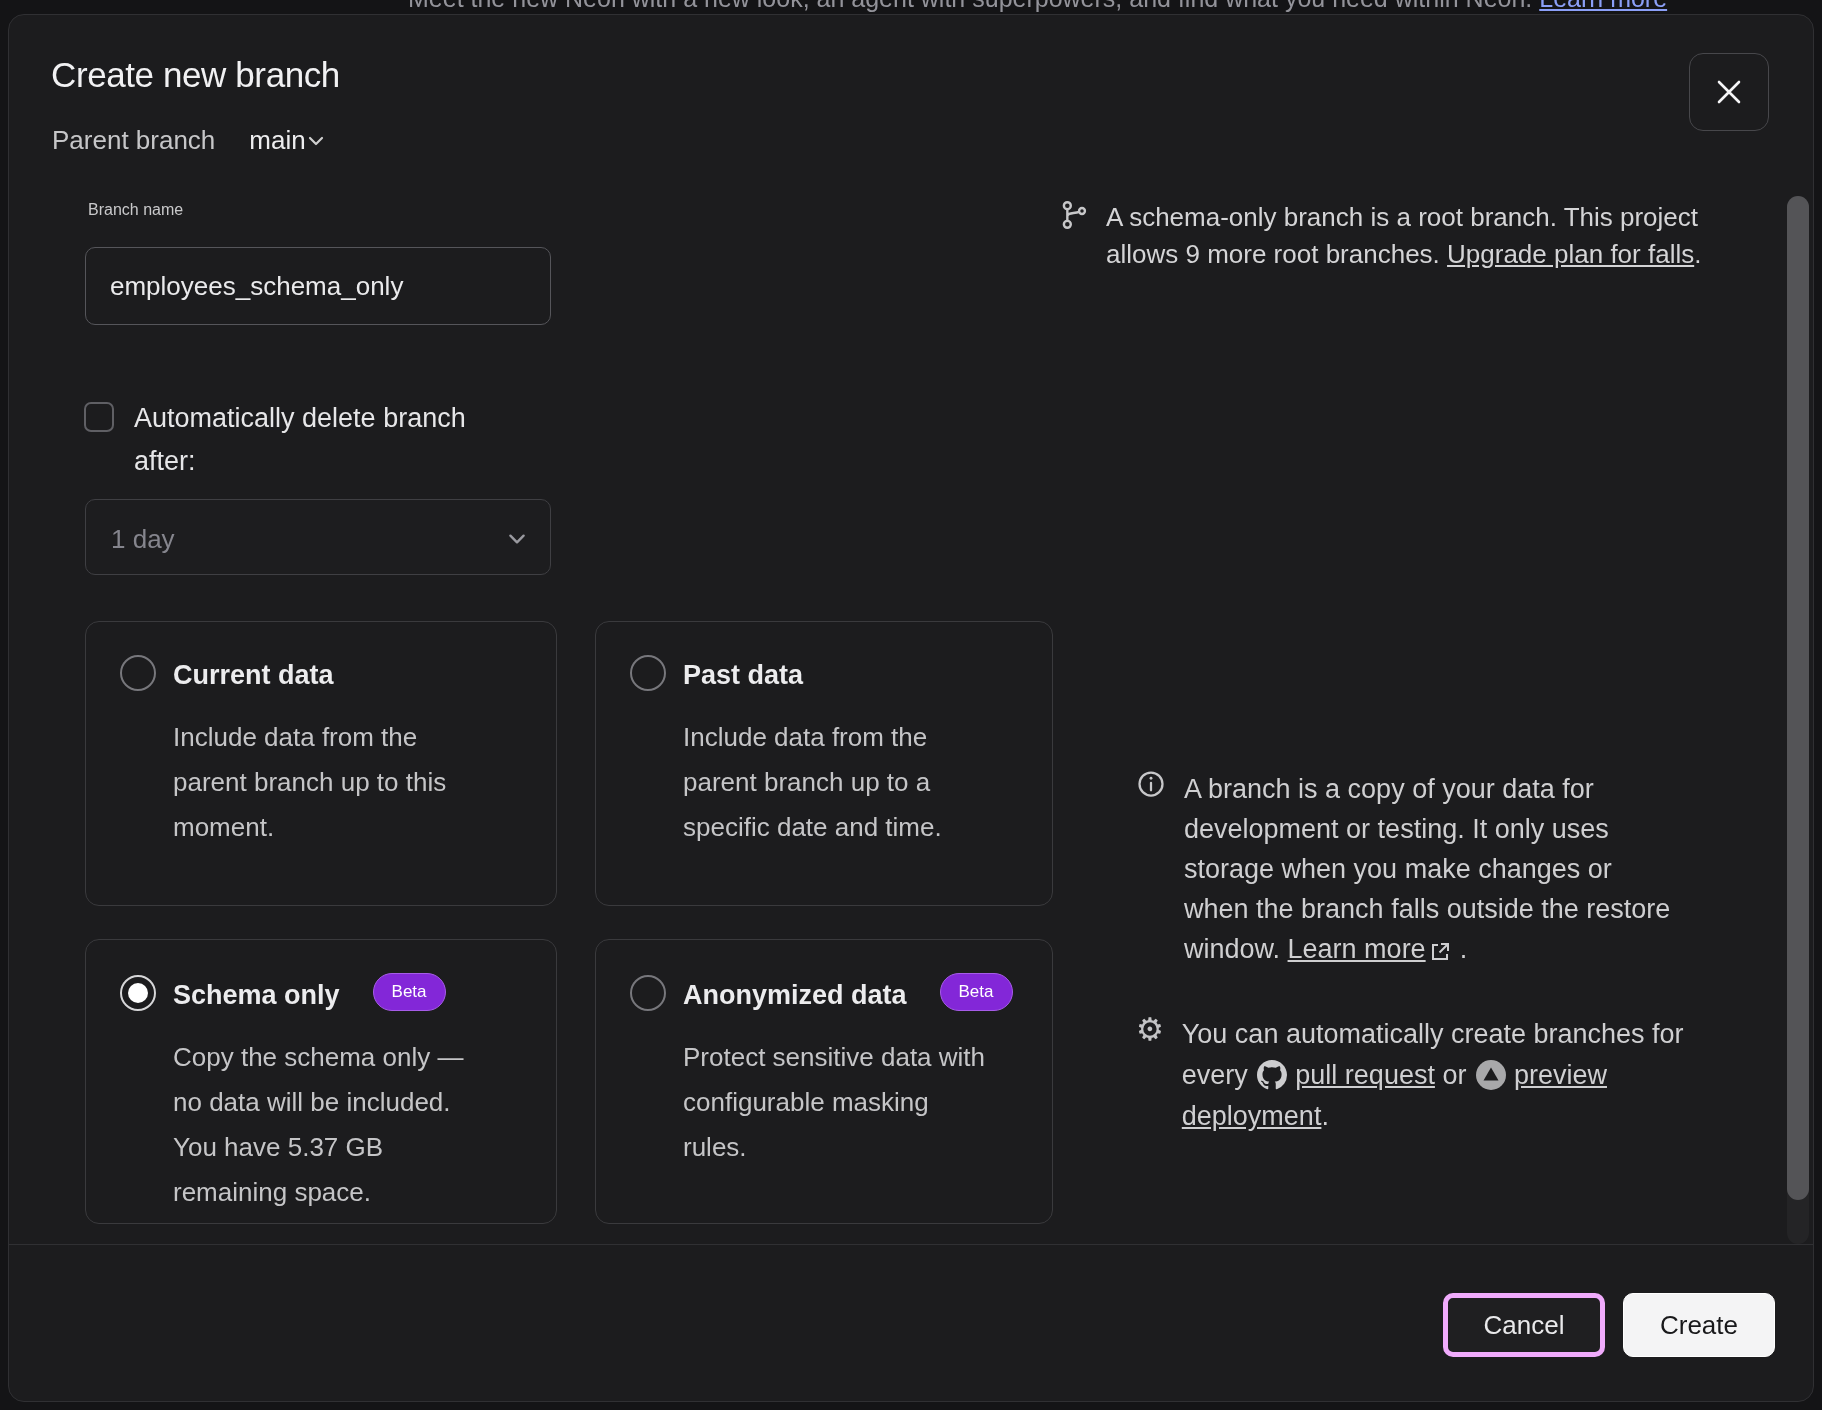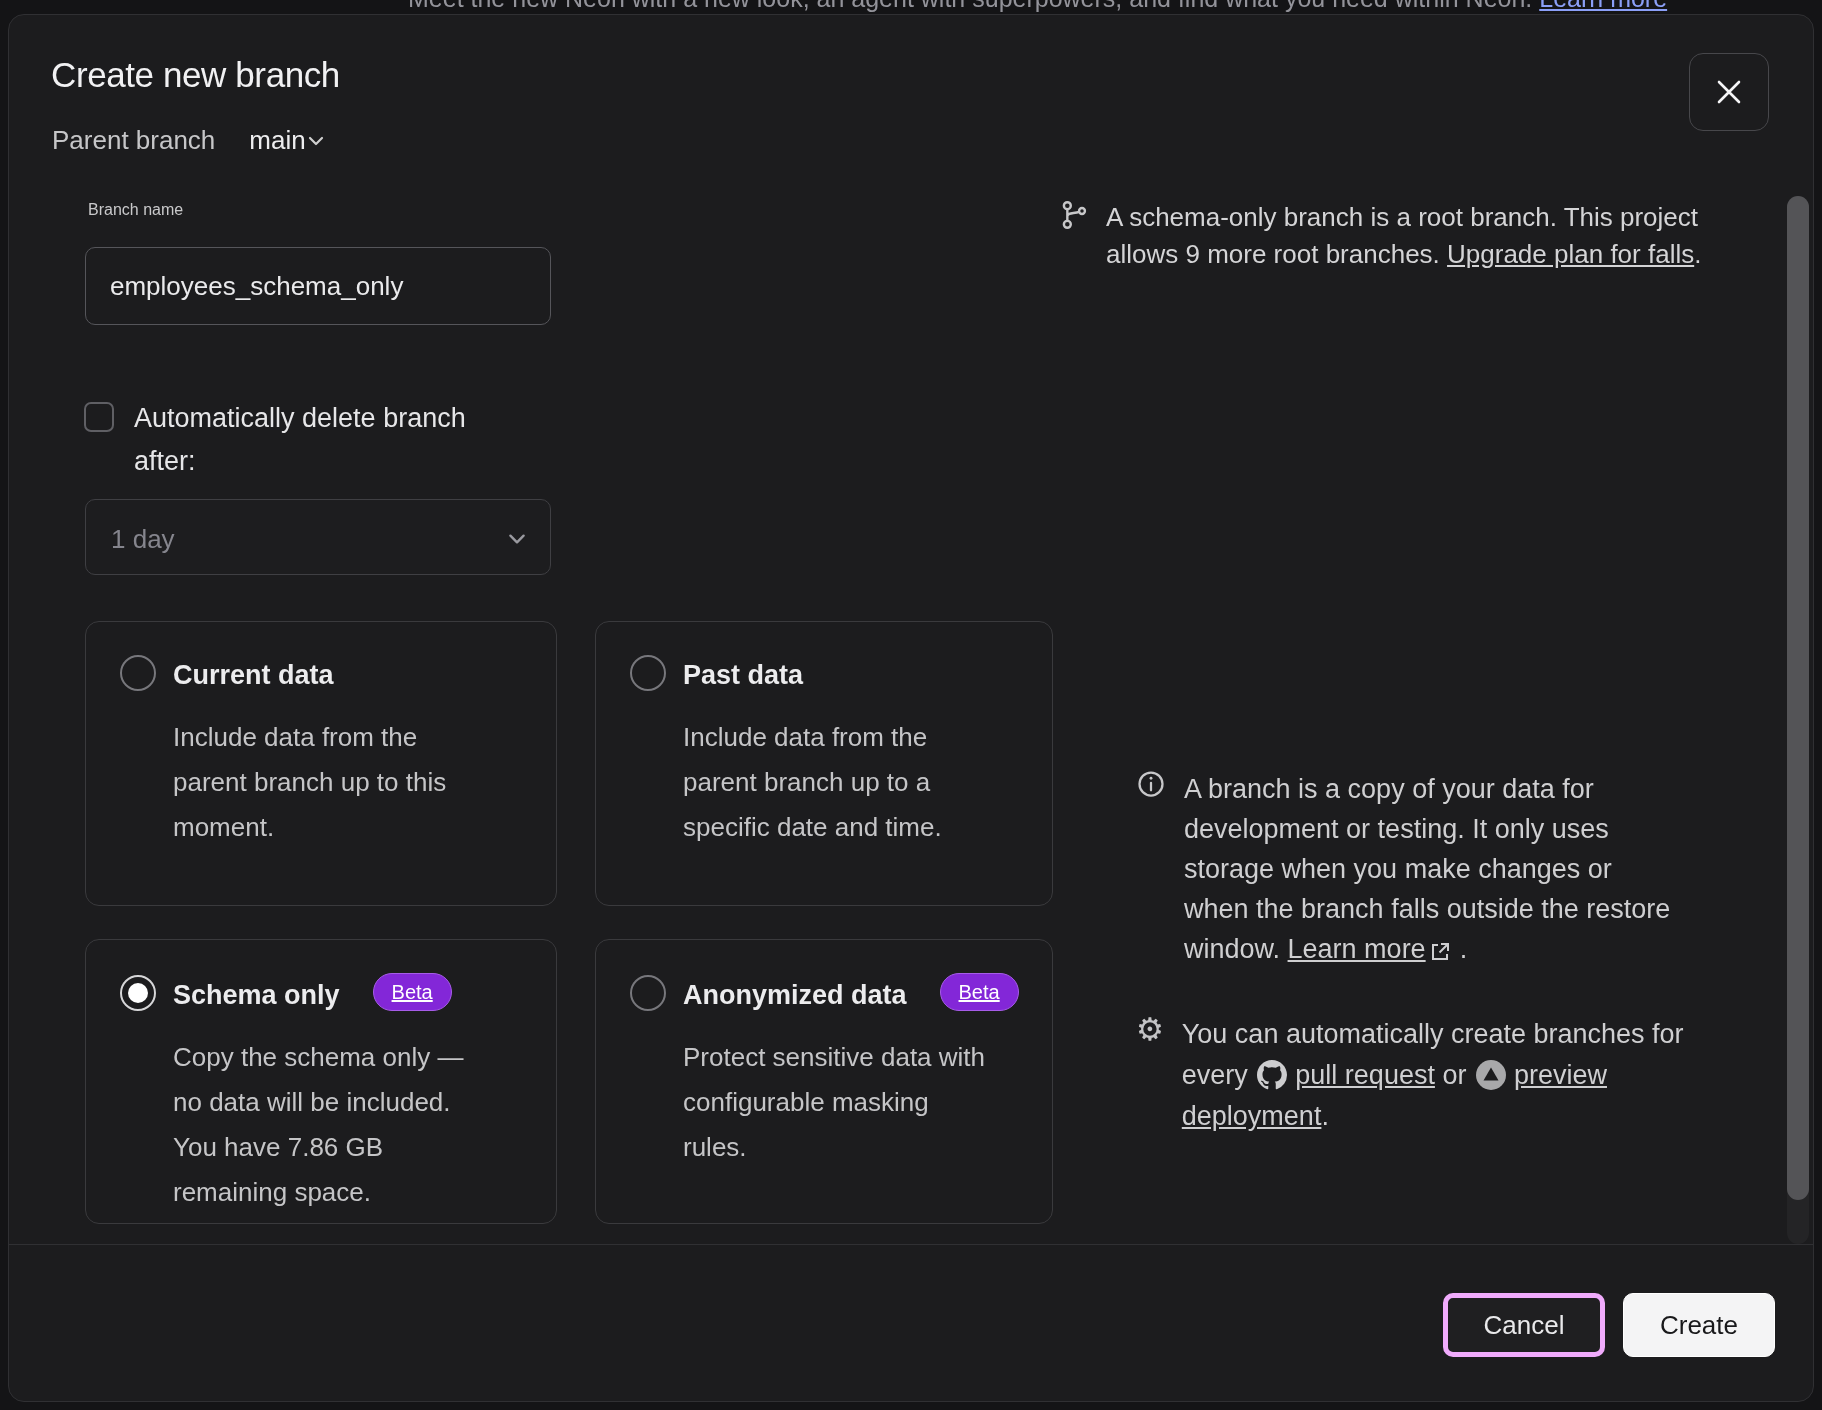--- a/index.html
+++ b/index.html
@@ -49,21 +49,21 @@
                  background:#1c1c1e; padding:33px 24px 0 34px; cursor:pointer; }
   .card-head { display:flex; align-items:flex-end; gap:17px; }
   .radio { width:36px; height:36px; border-radius:50%; border:2px solid #77777c;
            flex:0 0 auto; position:relative; }
   .option-card.selected .radio { border-color:#d6d6d8; }
   .option-card.selected .radio::after { content:""; position:absolute; left:50%; top:50%;
            width:20px; height:20px; margin:-10px 0 0 -10px; border-radius:50%; background:#ffffff; }
   .card-title { font-size:27px; font-weight:600; color:#ececee; }
   .badge { margin-left:16px; height:38px; padding:0 18px; border-radius:19px;
            background:#8327d8; border:1px solid #a65ce8; color:#ffffff;
-           font-size:20px; display:inline-flex; align-items:center;text-decoration:underline; }
+           font-size:17px; display:inline-flex; align-items:center; }
   .card-desc { margin:24px 0 0 53px; width:314px; font-size:26px; line-height:45px; color:#c5c5c7; }
 
   .note { position:absolute; display:flex; }
   .note-icon { flex:0 0 auto; color:#c7c7c9; }
   .note-text a, .link { color:inherit; text-decoration:underline; cursor:pointer; }
   .note1 { left:1049px; top:184px; gap:16px; }
   .note1 .note-text { width:632px; font-size:26px; line-height:37px; color:#d4d4d6; }
   .note2 { left:1127px; top:754px; gap:18px; }
   .note2 .note-text { width:494px; font-size:27px; line-height:40px; color:#cfcfd1; }
   .note3 { left:1127px; top:999px; gap:18px; }
@@ -146,21 +146,21 @@
       </div>
       <div class="card-desc">Include data from the parent branch up to a specific date and time.</div>
     </div>
 
     <div class="option-card selected">
       <div class="card-head">
         <div class="radio"></div>
         <span class="card-title">Schema only</span>
         <span class="badge">Beta</span>
       </div>
-      <div class="card-desc">Copy the schema only — no data will be included. You have 7.86 GB remaining space.</div>
+      <div class="card-desc">Copy the schema only — no data will be included. You have 5.37 GB remaining space.</div>
     </div>
 
     <div class="option-card">
       <div class="card-head">
         <div class="radio"></div>
         <span class="card-title">Anonymized data</span>
         <span class="badge">Beta</span>
       </div>
       <div class="card-desc">Protect sensitive data with configurable masking rules.</div>
     </div>

